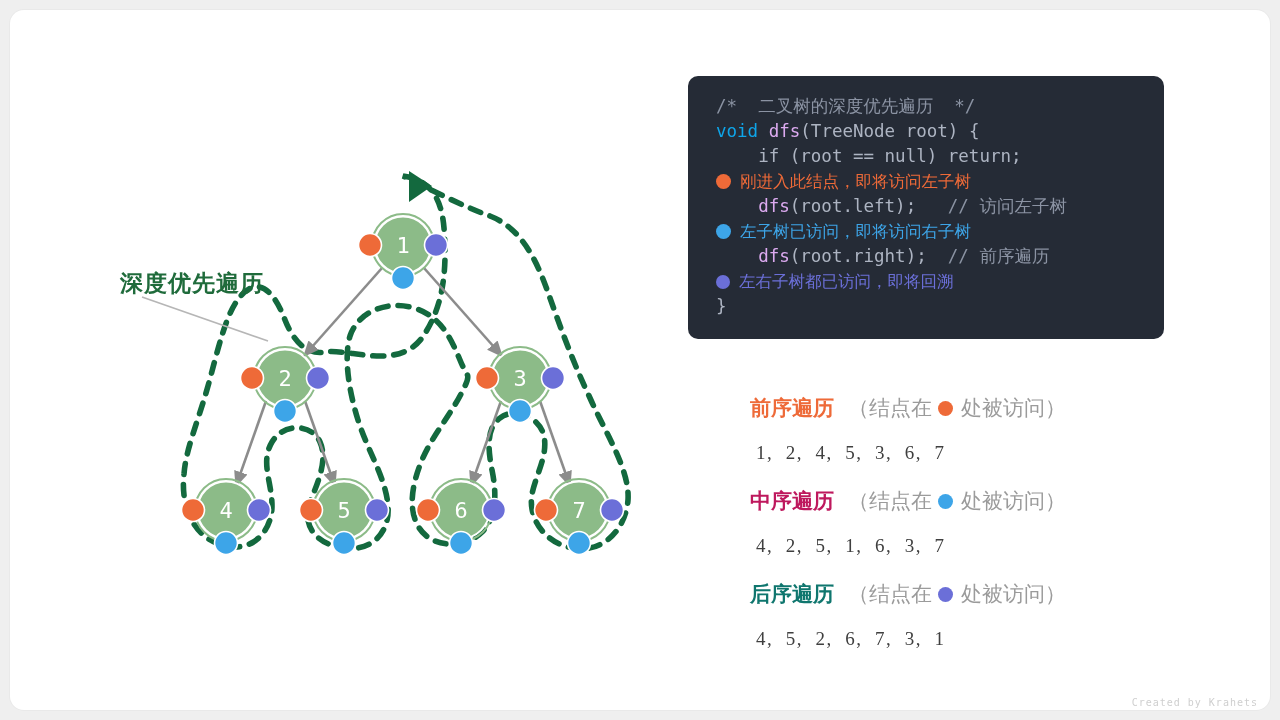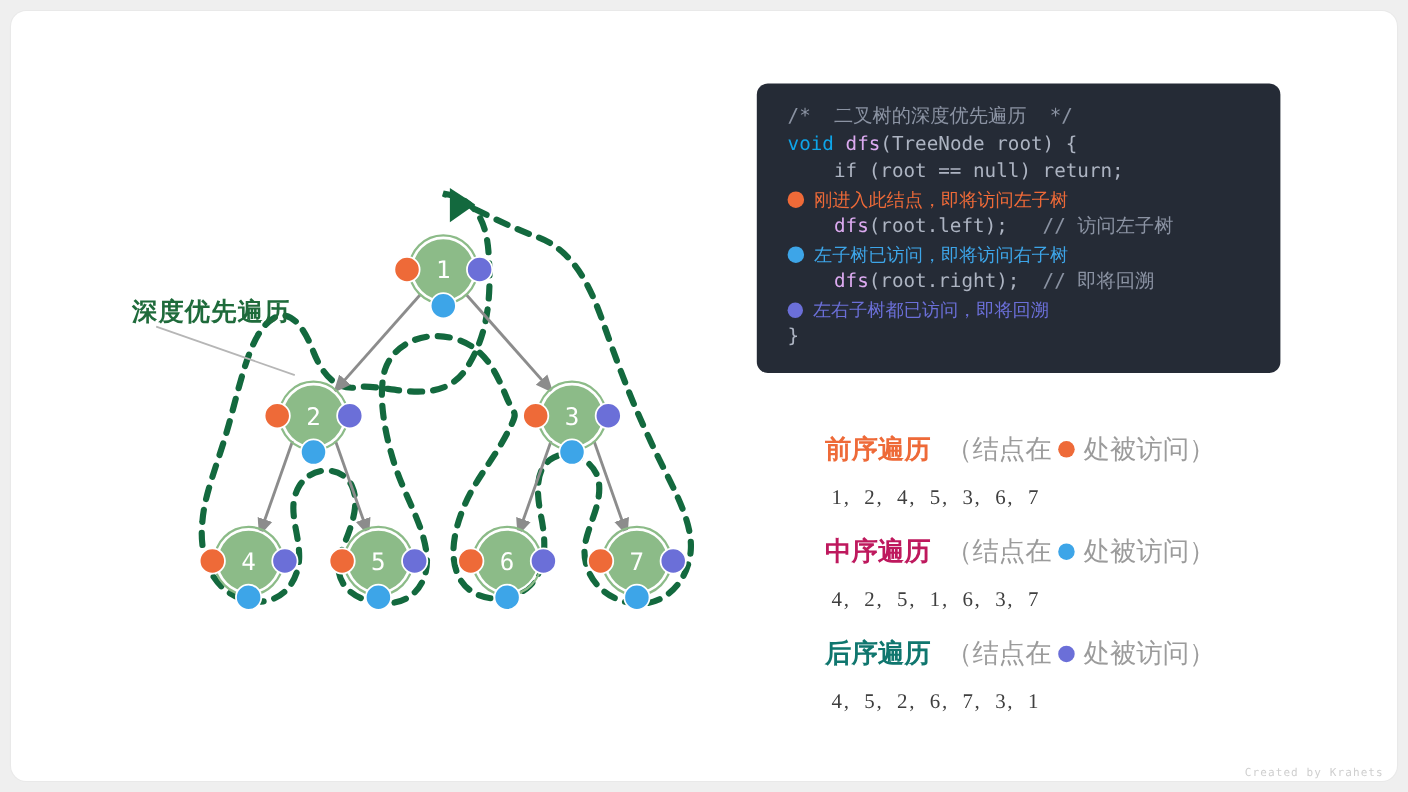--- a/index.html
+++ b/index.html
@@ -91,21 +91,21 @@
   
   #results {
     position: absolute;
     left: 750px; top: 385px;
     width: 420px;
   }
   .res-block { margin-bottom: 3px; }
   .res-head {
     display: flex; align-items: center;
     font-family: "DejaVu Sans", "Liberation Sans", sans-serif;
-    font-size: 24px;
+    font-size: 21px;
     line-height: 46px;
     white-space: nowrap;
   }
   .res-head .name { font-weight: bold; }
   .res-head .paren { color: #9b9b9b; margin-left: 14px; }
   .res-head .dot { margin: 0 6px; }
   .res-seq {
     font-family: Liberation Serif, serif;
     font-size: 19px;
     color: #3f3f3f;
@@ -265,21 +265,21 @@
       <span class="note-text t-pre">刚进入此结点，即将访问左子树</span>
     </div>
 
     <div class="code-line"><span class="punc">    </span><span class="fn">dfs</span><span class="id">(root.left);</span><span class="cmt">   // 访问左子树</span></div>
 
     <div class="code-line note-line">
       <span class="dot" style="background:#3da5e8"></span>
       <span class="note-text t-in">左子树已访问，即将访问右子树</span>
     </div>
 
-    <div class="code-line"><span class="punc">    </span><span class="fn">dfs</span><span class="id">(root.right);</span><span class="cmt">  // 即将回溯</span></div>
+    <div class="code-line"><span class="punc">    </span><span class="fn">dfs</span><span class="id">(root.right);</span><span class="cmt">  // 前序遍历</span></div>
 
     <div class="code-line note-line">
       <span class="dot dot-sm" style="background:#6b6fd8"></span>
       <span class="note-text t-post">左右子树都已访问，即将回溯</span>
     </div>
 
     <div class="code-line id">}</div>
   </div>
 
   <div id="results">

